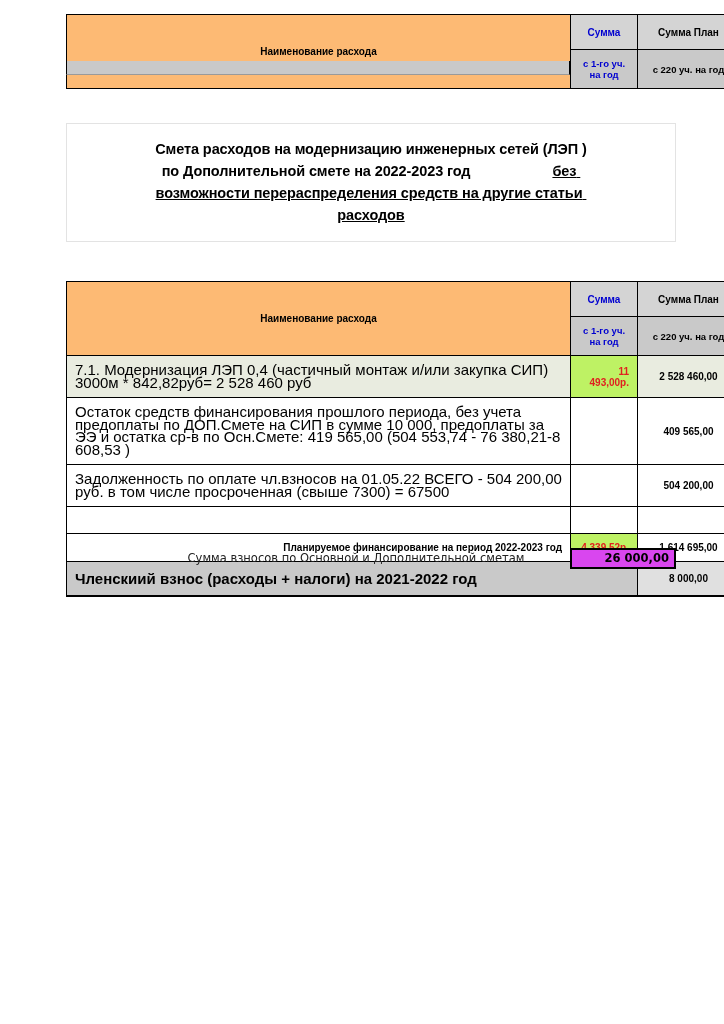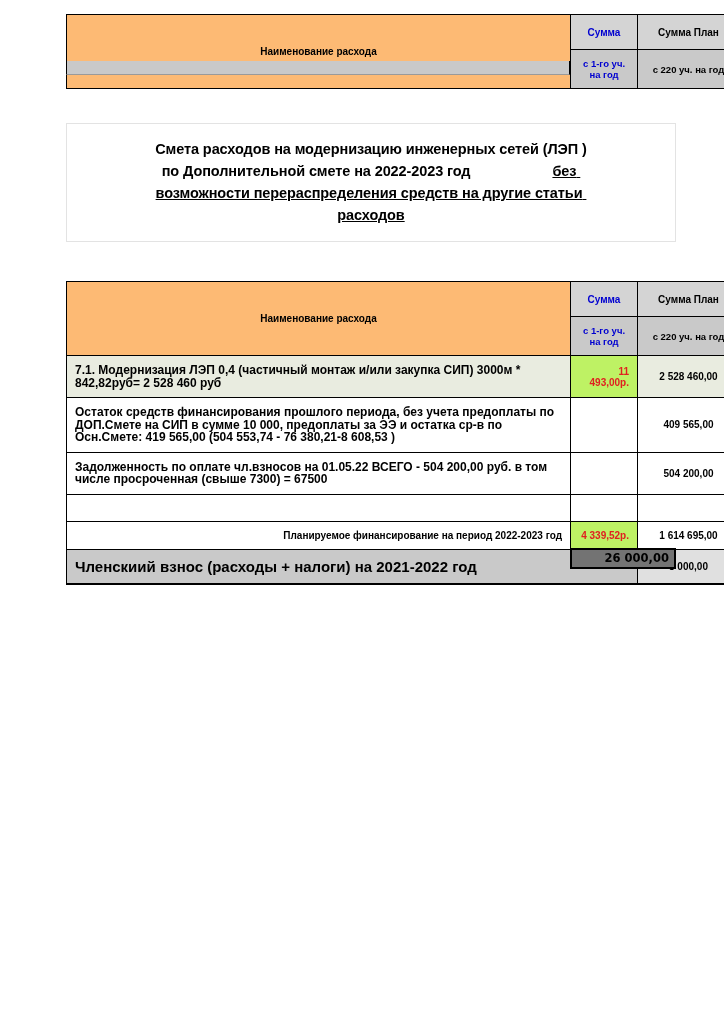--- a/index.html
+++ b/index.html
@@ -113,22 +113,22 @@
   
   .main-table-wrap {
     position: absolute;
     left: 66px;
     top: 281px;
     width: 610px;
   }
   .main-table { width: 610px; }
 
   .row-desc {
-    font-size: 12px;
-    font-weight: bold;
+    font-size: 15px;
+    font-weight: normal;
     line-height: 12.5px;
     padding: 2px 3px 2px 4px;
     text-align: left;
   }
   .cell-num {
     text-align: center;
     font-size: 10px;
     font-weight: bold;
   }
   .cell-num-red {
@@ -187,21 +187,21 @@
     color: #222;
   }
   .footer-box {
     position: absolute;
     left: 504px;
     top: 0px;
     width: 106px;
     height: 21px;
     border: 2px solid #000;
     box-sizing: border-box;
-    background: #737373;
+    background: #d946ef;
     text-align: right;
     font-size: 11.5px;
     font-weight: bold;
     line-height: 17px;
     padding-right: 5px;
     font-family: "DejaVu Sans", sans-serif;
   }
 </style>
 </head>
 <body>
@@ -288,14 +288,15 @@
 
       <tr style="height:17px">
         <td colspan="2" class="last-row-label">Членскиий взнос (расходы + налоги) на 2021-2022 год</td>
         <td class="last-row-val">8 000,00</td>
       </tr>
     </tbody>
   </table>
 </div>
 
 <div class="footer-wrap">
+  <div class="footer-label">Сумма взносов по Основной и Дополнительной сметам</div>
   <div class="footer-box">26 000,00</div>
 </div>
 
 </body></html>

